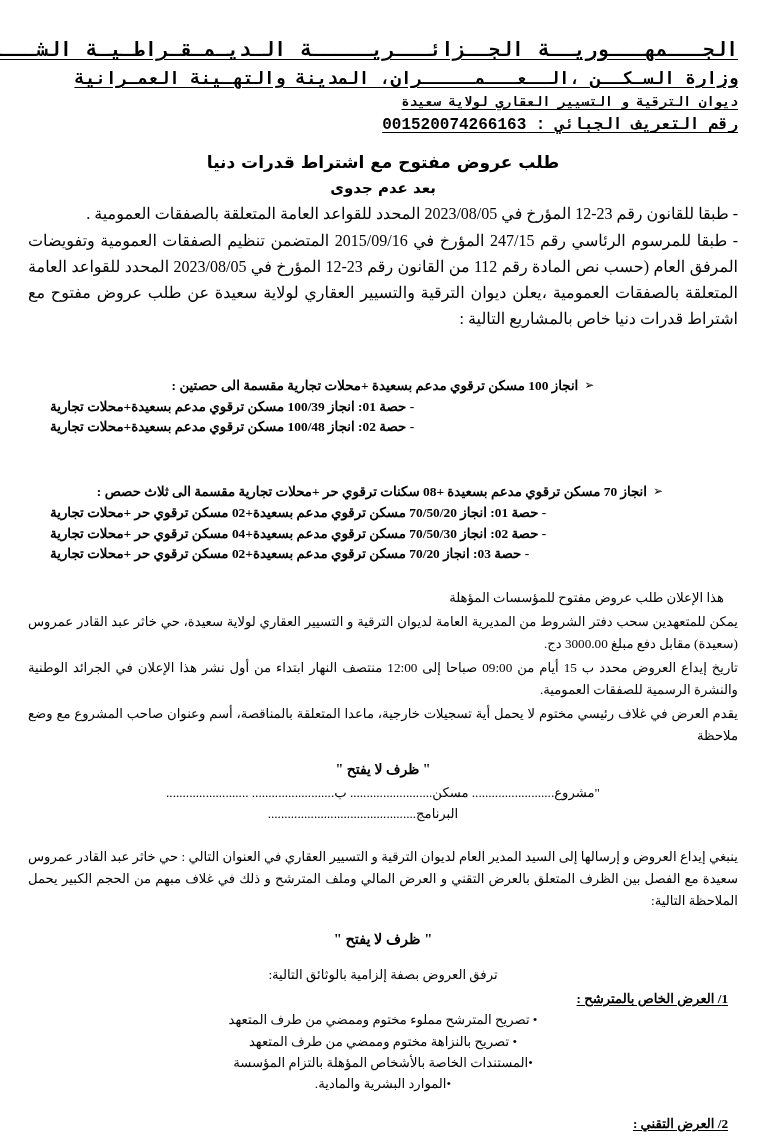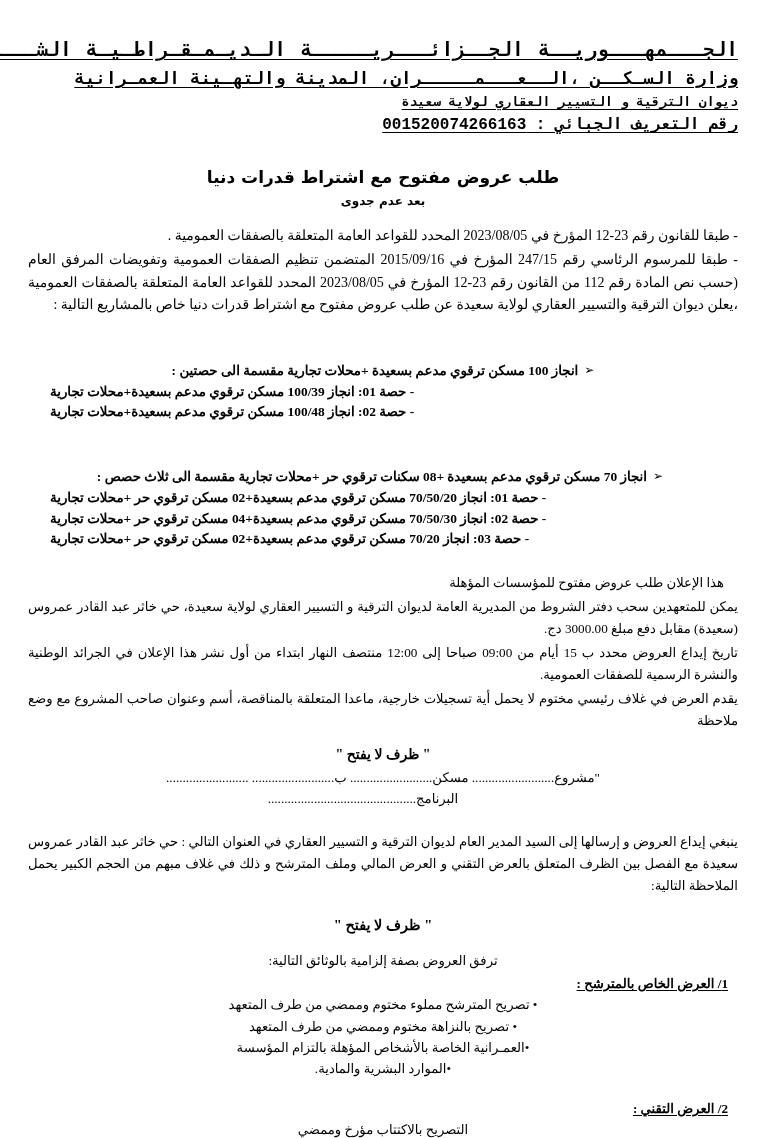--- a/index.html
+++ b/index.html
@@ -41,39 +41,38 @@
     letter-spacing: 0.4px;
     word-spacing: 3px;
   }
   .hdr-2 { font-size: 17.5px; }
   .hdr-3 { font-size: 13px; }
   .hdr-4 { font-size: 16px; }
 
   
   .title-block {
     text-align: center;
-    margin-top: 27px;
+    margin-top: 12px;
   }
   .title-main {
     font-family: "DejaVu Sans", "Liberation Sans", sans-serif;
     font-weight: bold;
     font-size: 17px;
     line-height: 1.5;
   }
   .title-sub {
     font-family: "DejaVu Sans", "Liberation Sans", sans-serif;
     font-weight: bold;
-    font-size: 12px;
+    font-size: 15px;
     line-height: 1.7;
   }
 
   
   .legal {
-    margin-top: 14px;
-    font-size: 14px;
+    font-size: 16px;
     line-height: 1.62;
     text-align: justify;
     text-align-last: right;
   }
   .legal p { margin: 0 0 1px 0; }
 
   
   .projects {
     margin-top: 20px;
     font-size: 13.4px;
@@ -215,21 +214,21 @@
   <div class="envelope-note-2">" ظرف لا يفتح "</div>
 
   <div class="docs">
     <div class="docs-intro">ترفق العروض بصفة إلزامية بالوثائق التالية:</div>
 
     <div class="doc-section">
       <div class="doc-heading">1/ العرض الخاص بالمترشح :</div>
       <div class="doc-items">
         <div class="doc-item">• تصريح المترشح مملوء مختوم وممضي من طرف المتعهد</div>
         <div class="doc-item">• تصريح بالنزاهة مختوم وممضي من طرف المتعهد</div>
-        <div class="doc-item">•العمـرانية الخاصة بالأشخاص المؤهلة  بالتزام المؤسسة</div>
+        <div class="doc-item">•المستندات الخاصة بالأشخاص المؤهلة  بالتزام المؤسسة</div>
         <div class="doc-item">•الموارد البشرية والمادية.</div>
       </div>
     </div>
 
     <div class="spacer-block"></div>
 
     <div class="doc-section">
       <div class="doc-heading">2/ العرض التقني :</div>
       <div class="doc-items">
         <div class="doc-item">التصريح بالاكتتاب مؤرخ وممضي</div>

